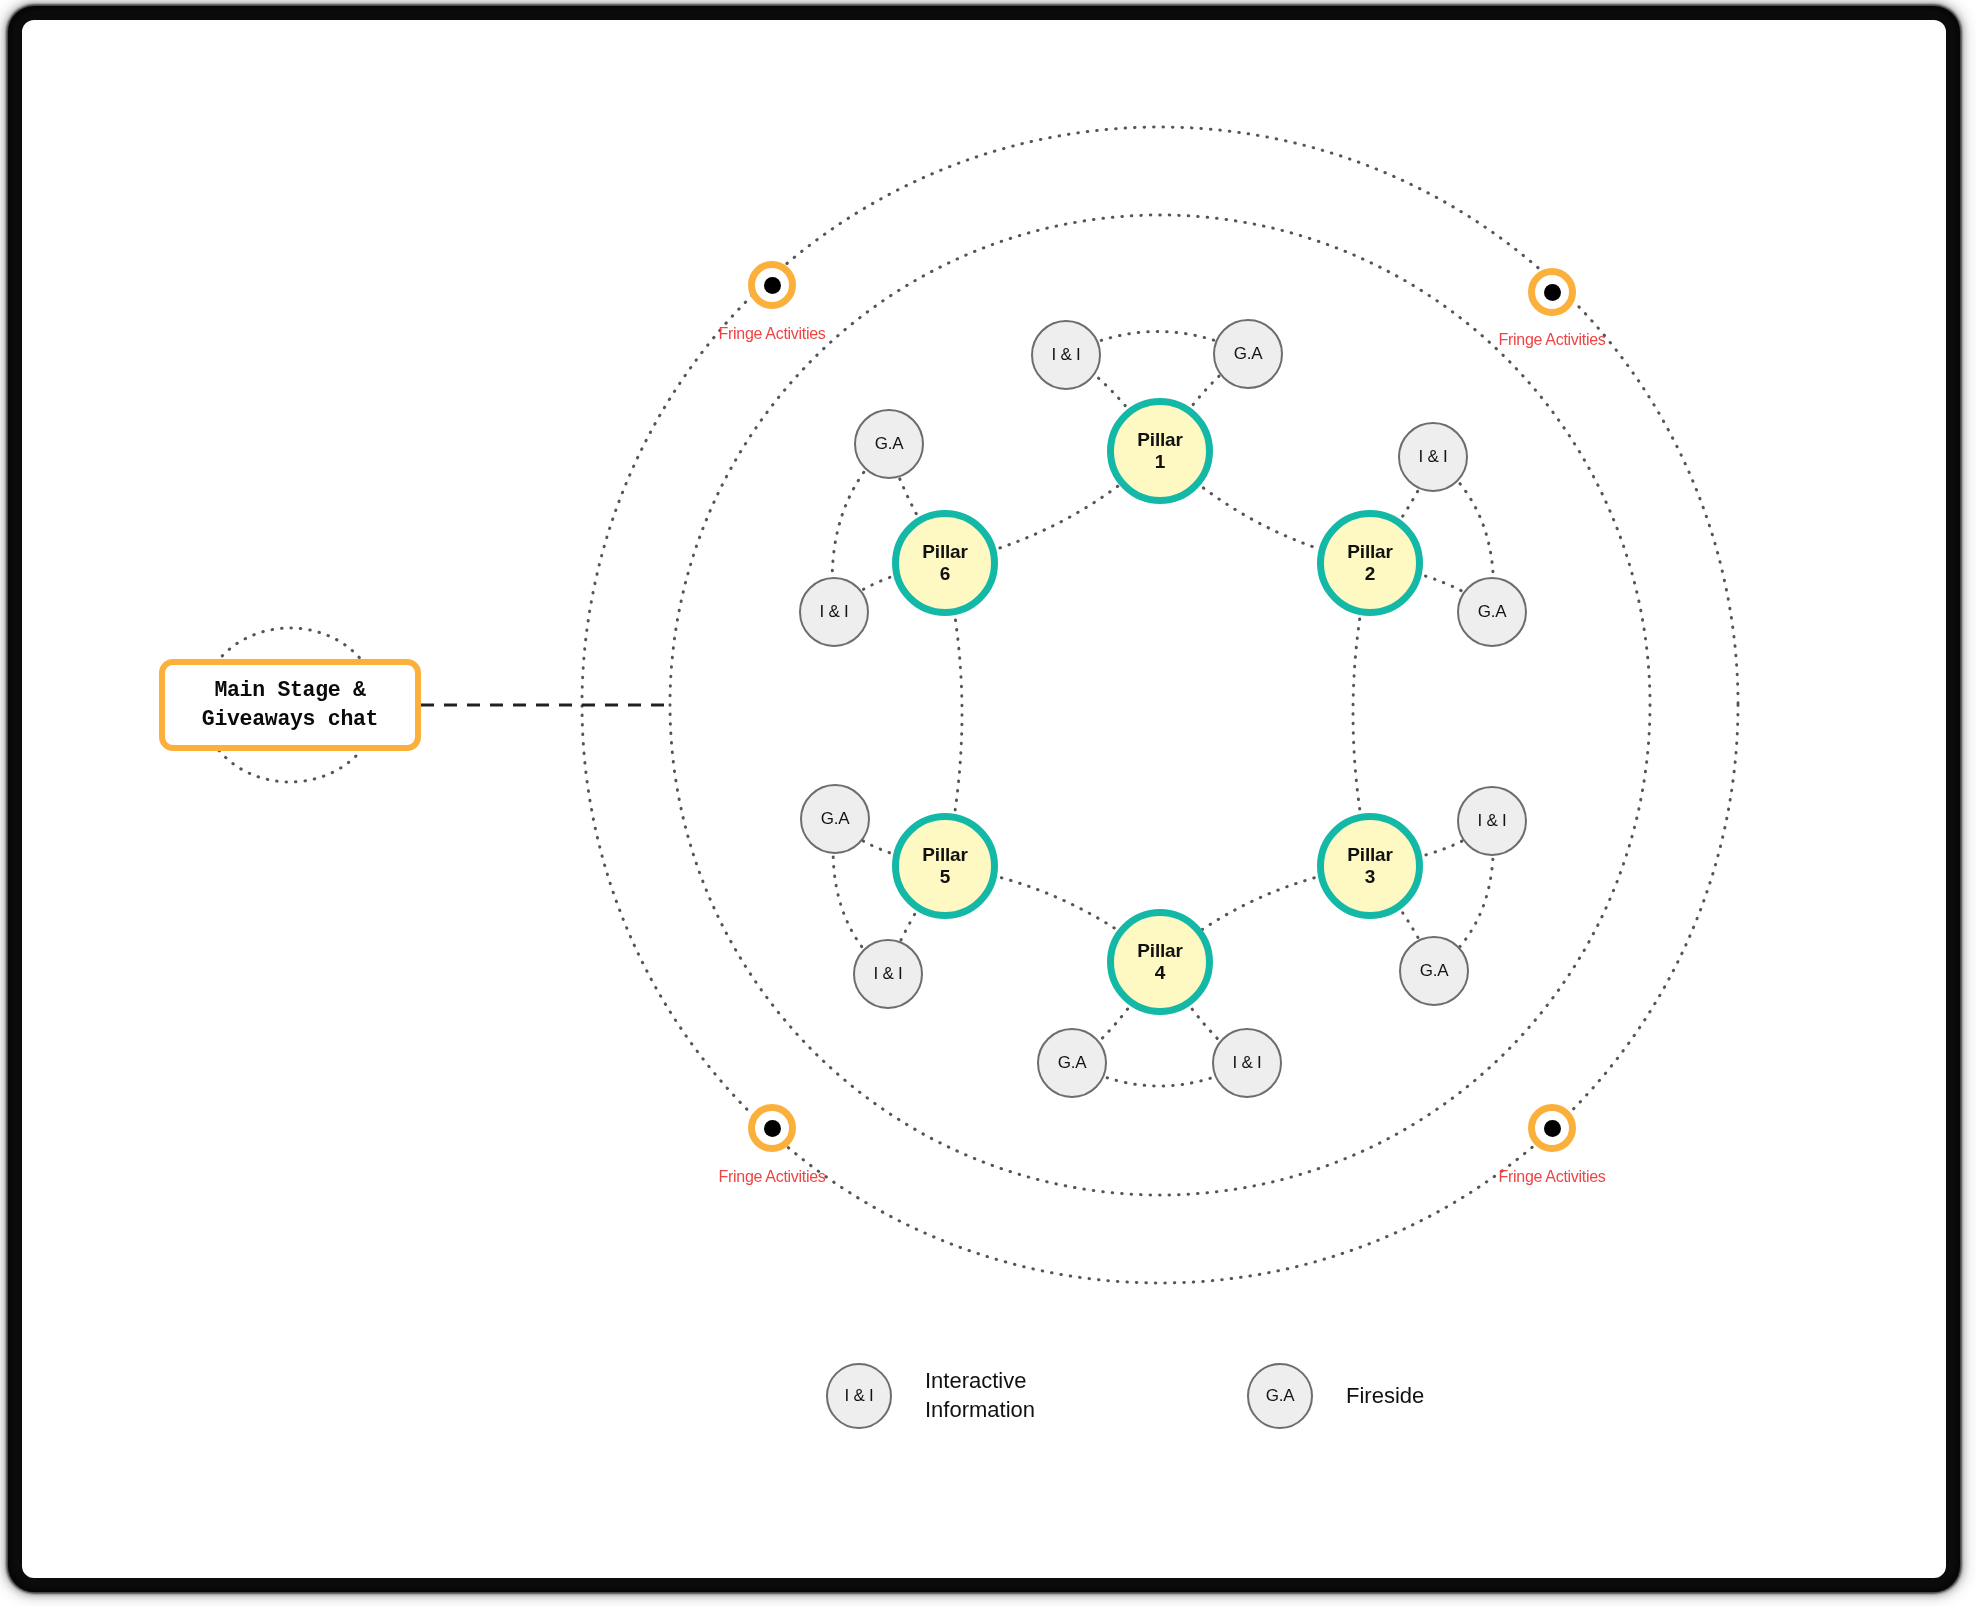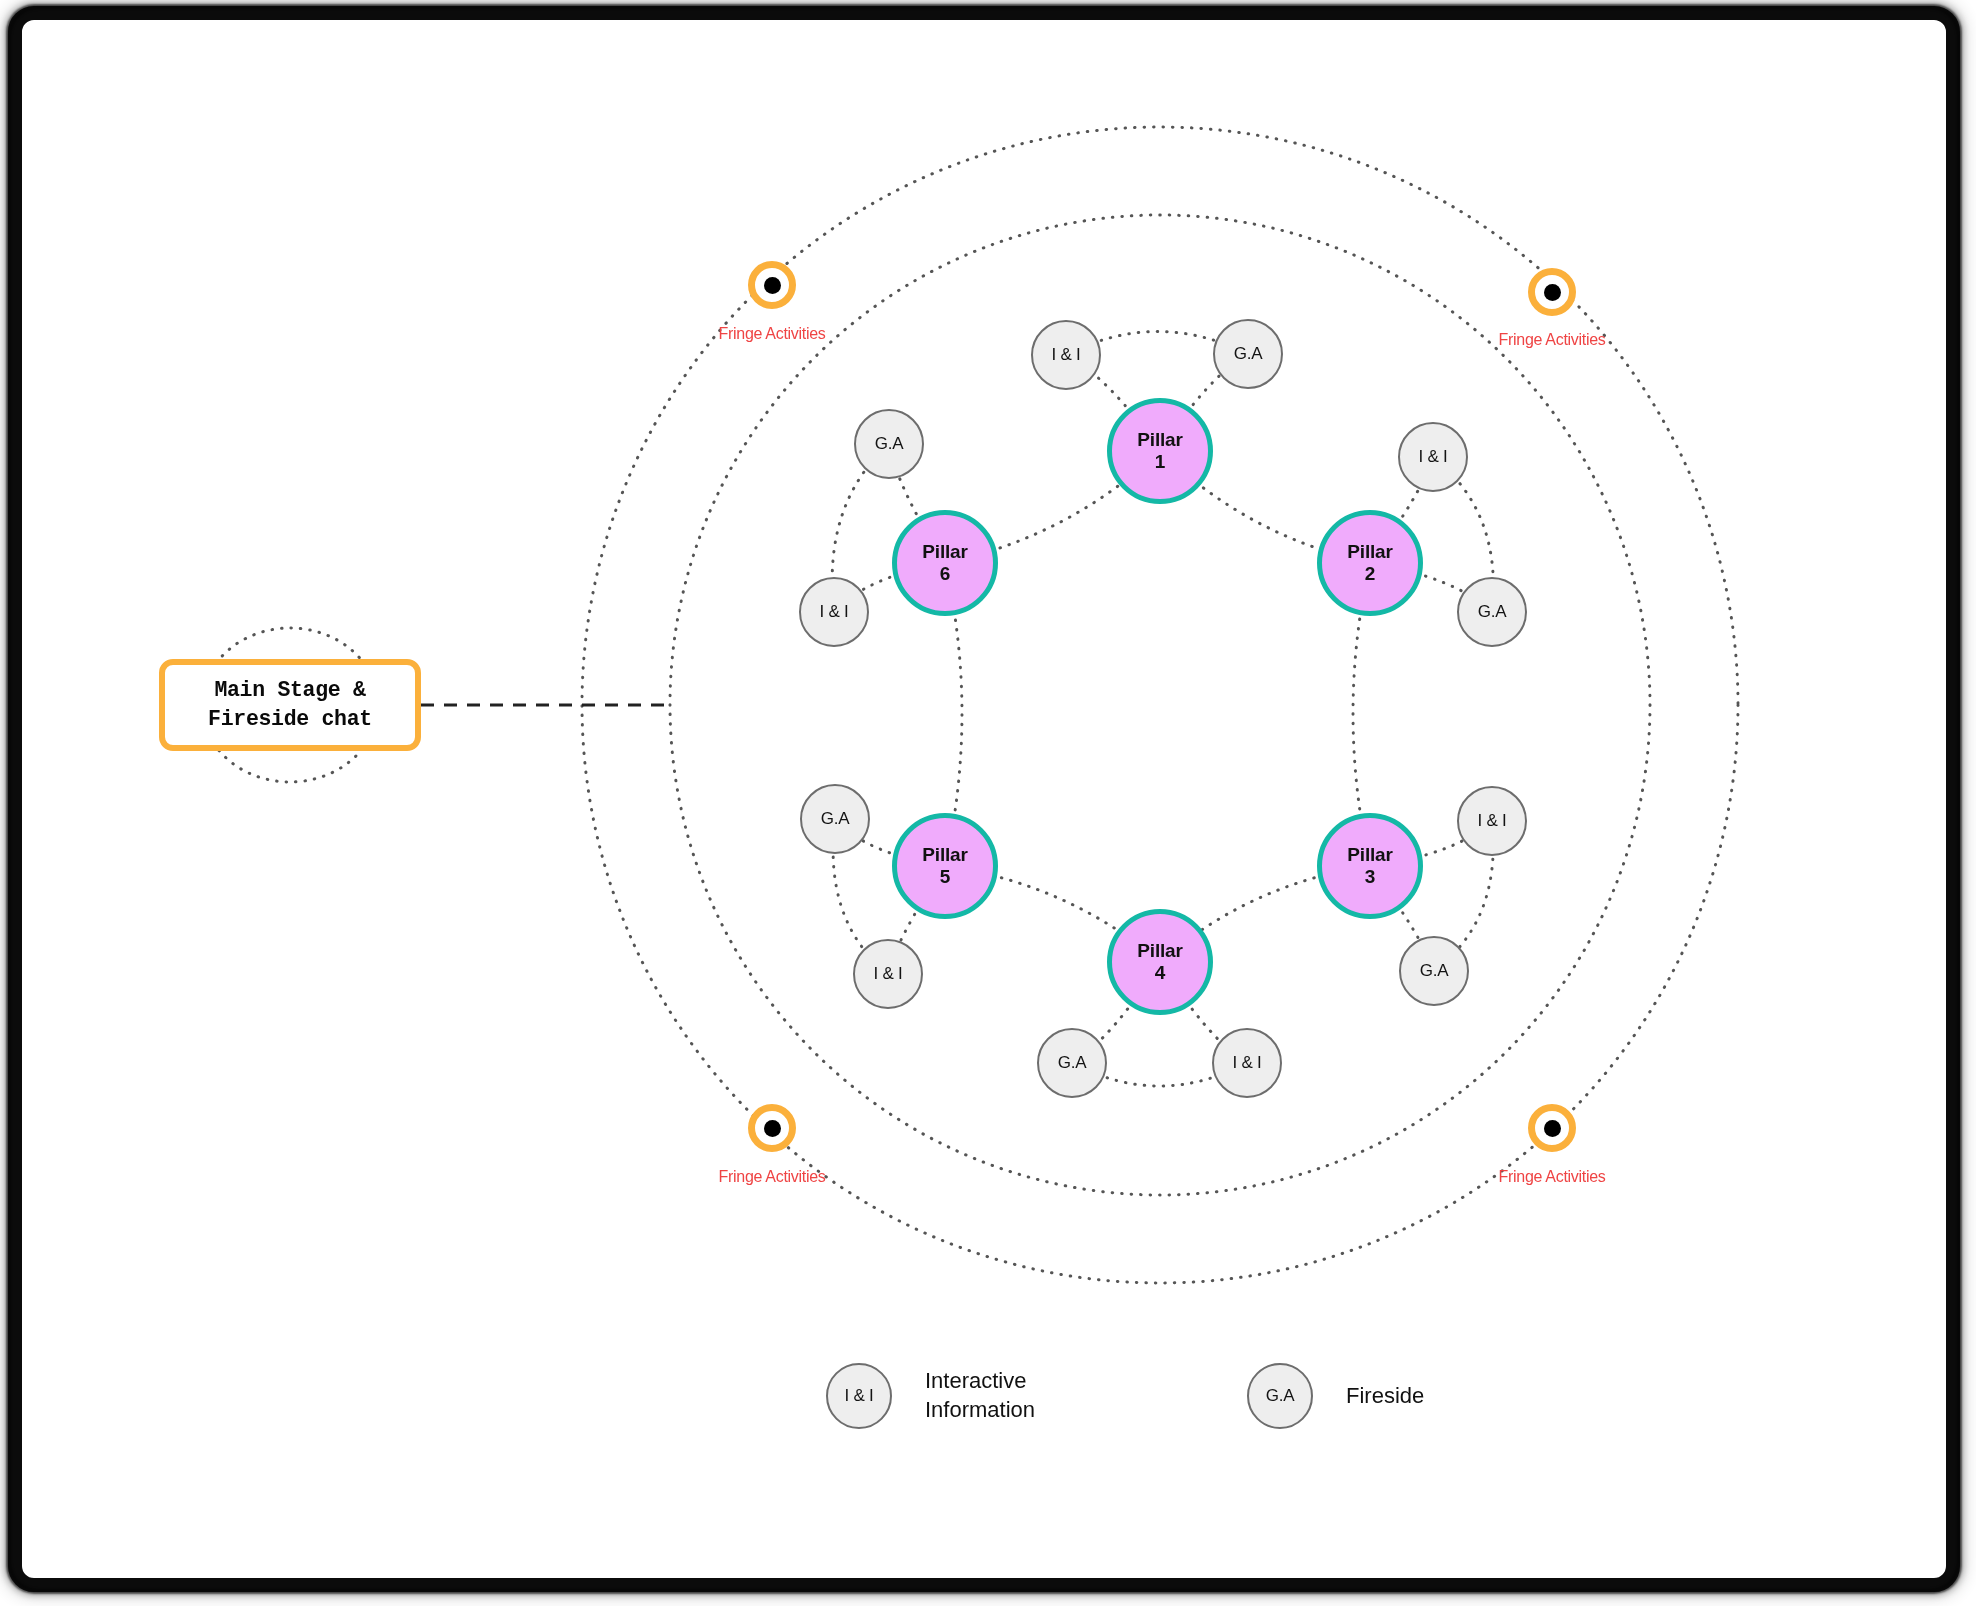--- a/index.html
+++ b/index.html
@@ -23,21 +23,21 @@
   #stage{position:absolute;left:0;top:0;width:1976px;height:1606px;}
 
   svg.diagram{position:absolute;left:0;top:0;width:1976px;height:1606px;}
 
   
   .node{position:absolute;display:flex;align-items:center;justify-content:center;
         box-sizing:border-box;border-radius:50%;text-align:center;}
 
   .pillar{
     width:106px;height:106px;margin-left:-53px;margin-top:-53px;
-    background:#f0abfc;border:5px solid #14b8a6;
+    background:#fef9c3;border:7px solid #14b8a6;
     font-weight:bold;font-size:19px;color:#111;line-height:1.18;letter-spacing:-.2px;
   }
   .sat{
     width:70px;height:70px;margin-left:-35px;margin-top:-35px;
     background:#eeeeee;border:2px solid #6d6d6d;
     font-size:17px;color:#141414;font-weight:400;letter-spacing:-.2px;
   }
   .fringe{
     width:48px;height:48px;margin-left:-24px;margin-top:-24px;
     background:#ffffff;border:7px solid #FBB03B;
@@ -147,21 +147,21 @@
         <div class="fringe-label" style="left: 1552px; top: 331px;">Fringe Activities</div>
         <div class="node fringe" style="left: 772px; top: 1128px;">
           <span class="dot"></span>
         </div>
         <div class="fringe-label" style="left: 772px; top: 1168px;">Fringe Activities</div>
         <div class="node fringe" style="left: 1552px; top: 1128px;">
           <span class="dot"></span>
         </div>
         <div class="fringe-label" style="left: 1552px; top: 1168px;">Fringe Activities</div>
         <div class="mainstage" style="left: 290px; top: 705px;">
-          <div><span>Main Stage &amp;</span><br><span>Fireside chat</span></div>
+          <div><span>Main Stage &amp;</span><br><span>Giveaways chat</span></div>
         </div>
       </div>
 
     <div id="legend">
         <div class="legend-item" style="left: 826px; top: 1363px;">
           <div class="legend-circle">I &amp; I</div>
           <div class="legend-text">Interactive
 Information</div>
         </div>
         <div class="legend-item" style="left: 1247px; top: 1363px;">

